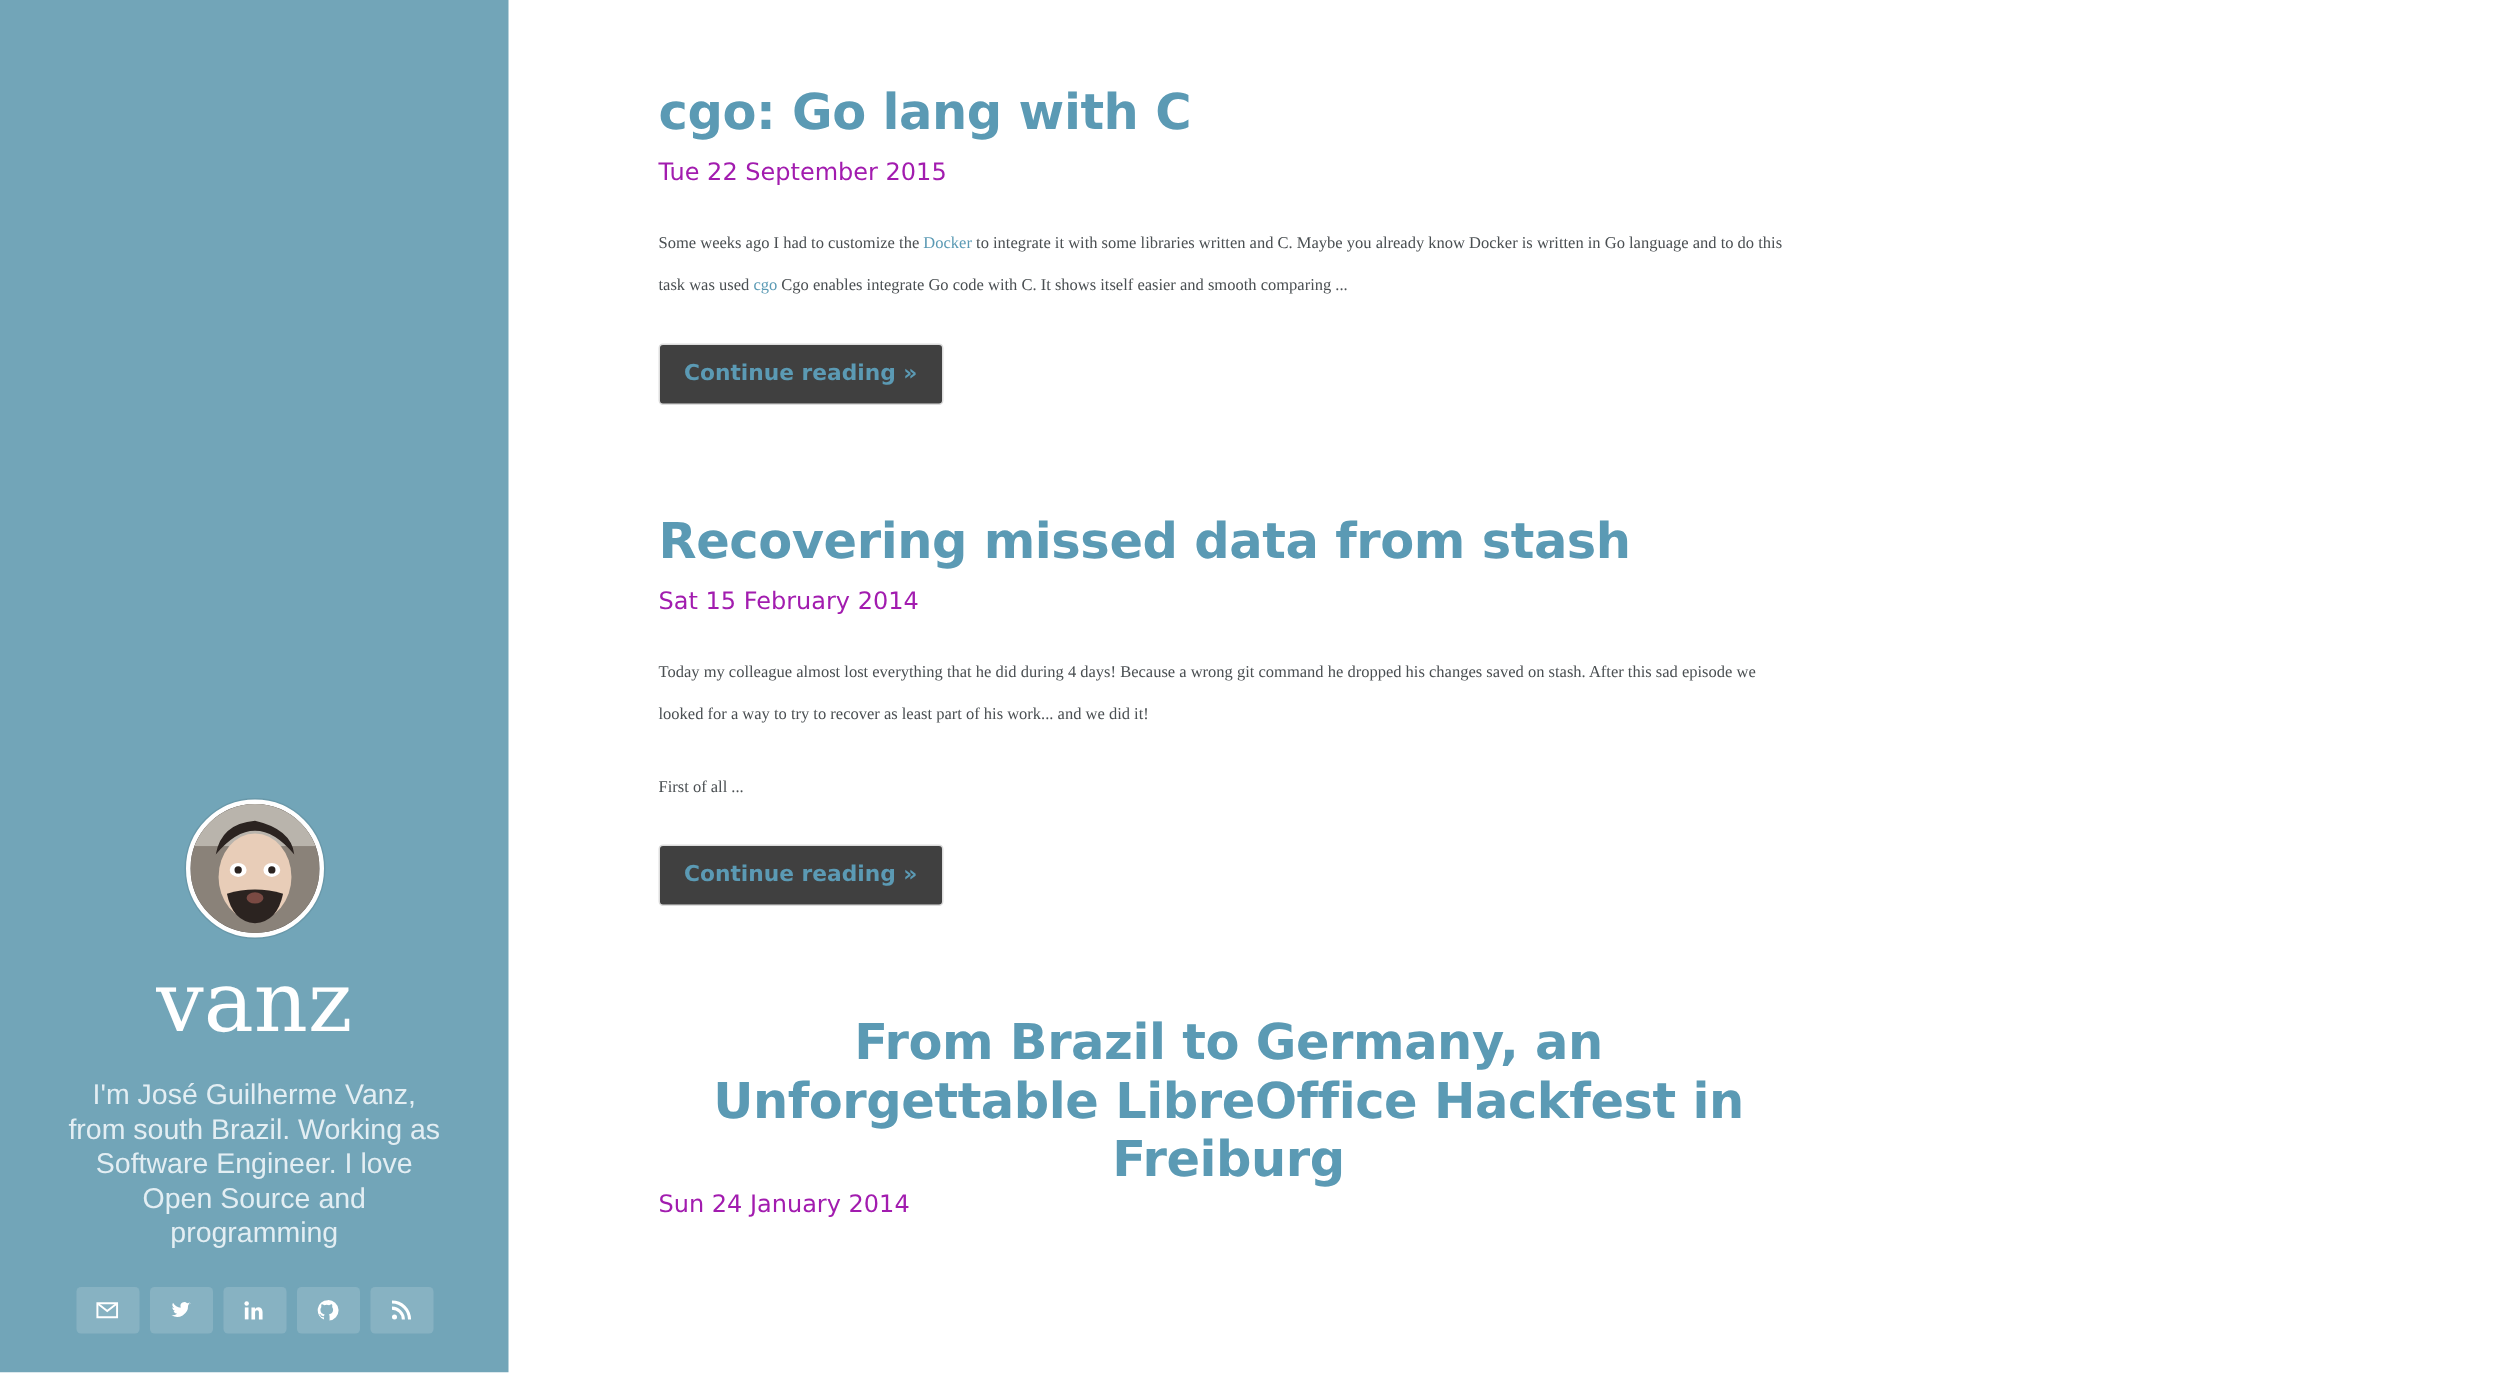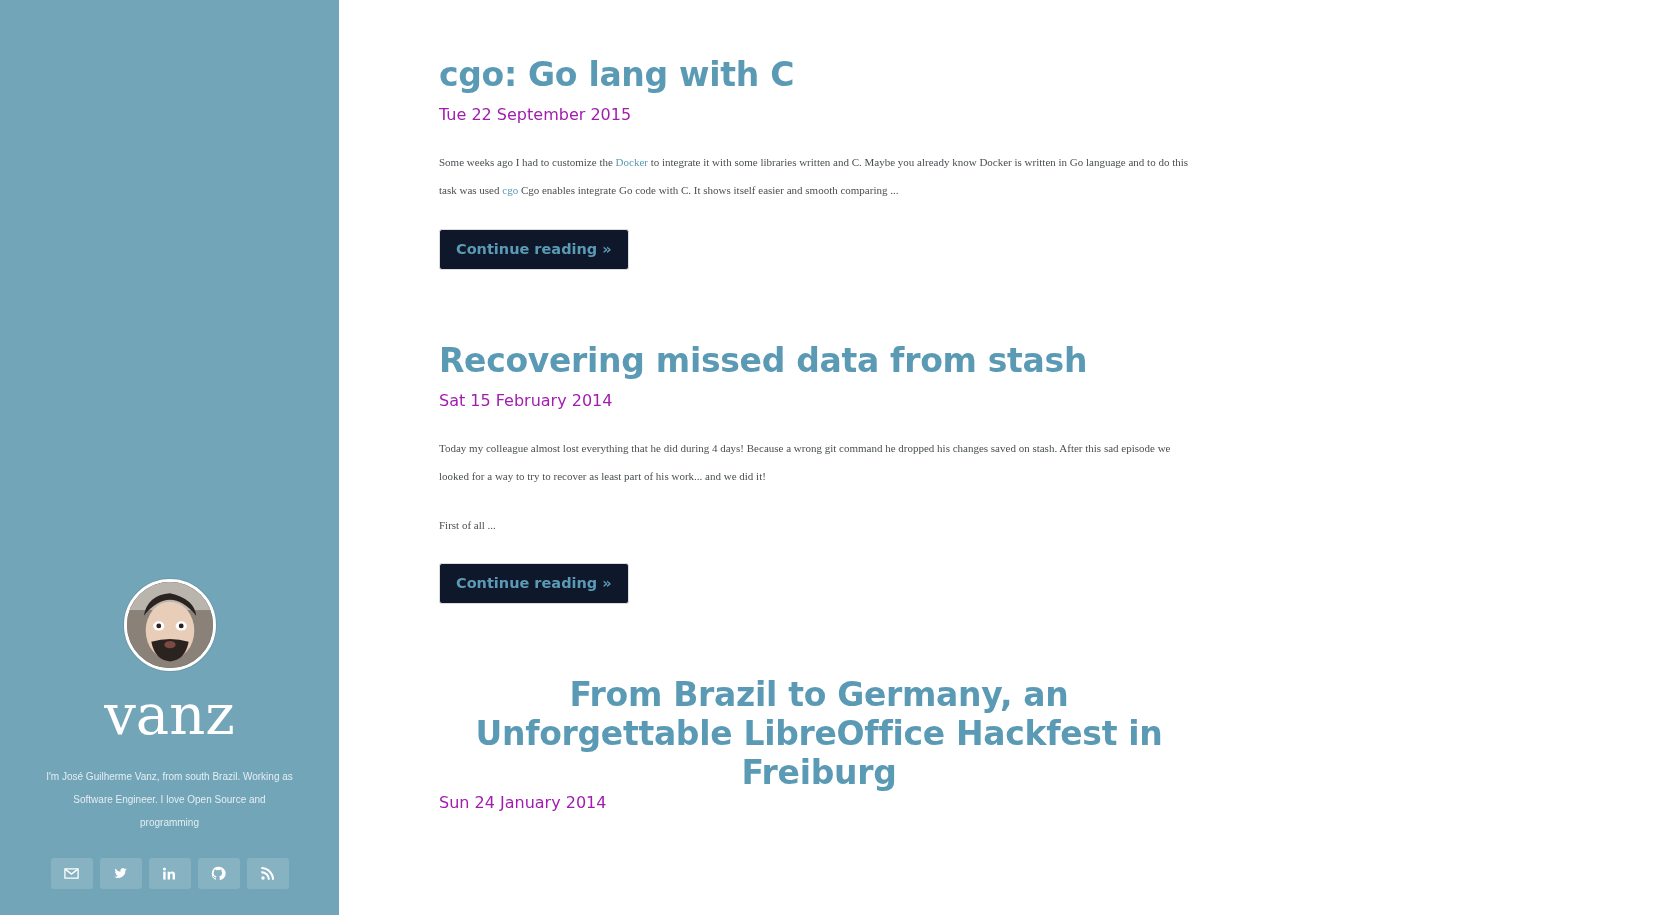--- a/index.html
+++ b/index.html
@@ -46,21 +46,21 @@
     font-size: 56px;
     line-height: 1;
     font-weight: 400;
     color: #ffffff;
     letter-spacing: 0px;
     margin-bottom: 22px;
   }
   .bio {
     width: 250px;
     text-align: center;
-    font-size: 10px;
+    font-size: 19px;
     line-height: 23px;
     color: #e3eef3;
     margin-bottom: 24px;
   }
   .social {
     display: flex;
     gap: 7px;
   }
   .social a {
     width: 42px;
@@ -112,21 +112,21 @@
   }
   .post-body a { color: #5b9ab4; text-decoration: none; }
   .btn-continue {
     display: inline-block;
     border: 1px solid #dddddd;
     border-radius: 3px;
     padding: 11px 16px 12px;
     font-size: 14.5px;
     font-weight: bold;
     color: #5b9ab4;
-    background: #0f172a;
+    background: #404040;
     text-decoration: none;
     font-family: "DejaVu Sans", sans-serif;
     margin-top: 4px;
   }
   .spacer-title { margin-bottom: 0; text-align: center; }
 </style>
 </head>
 <body>
 
 <div class="page">

